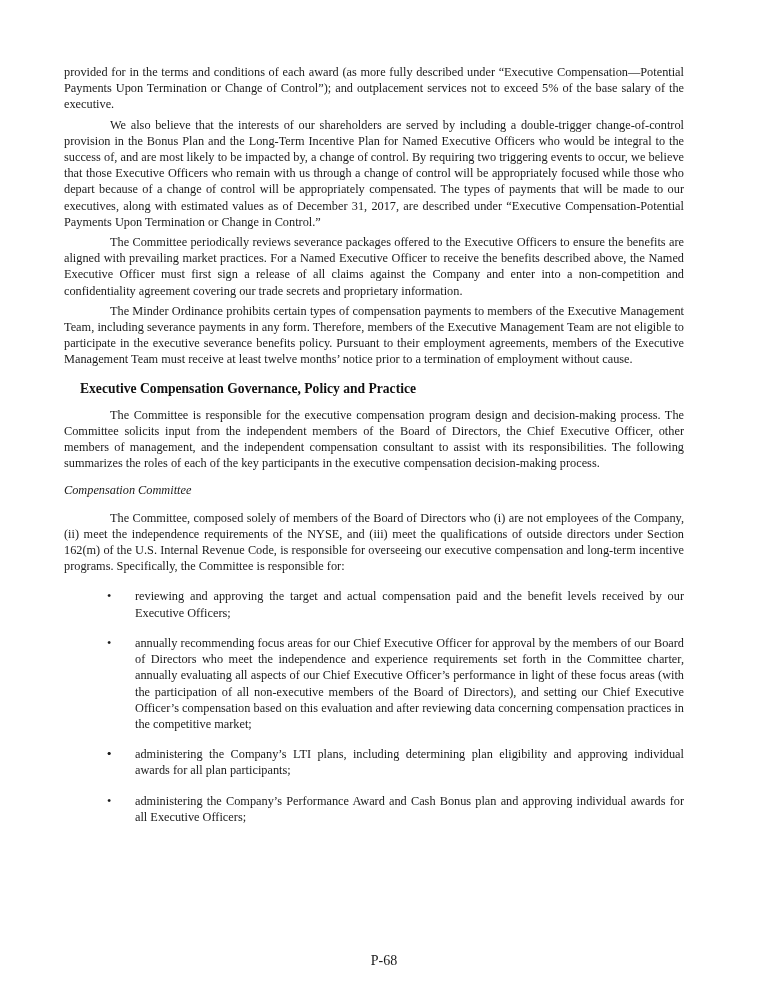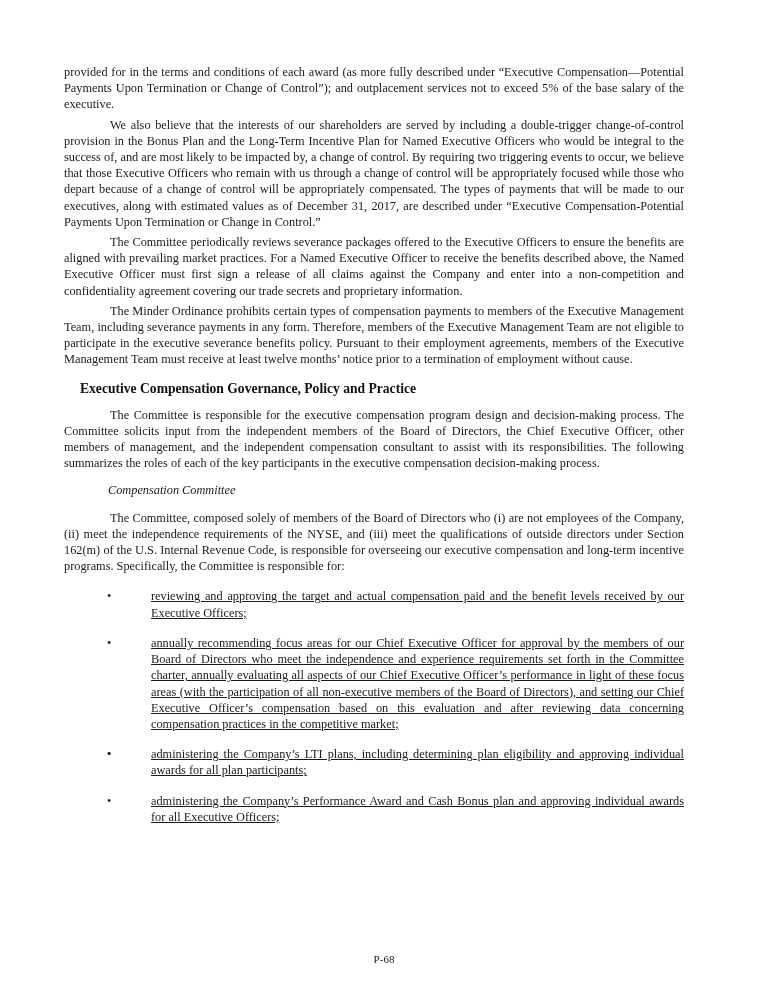--- a/index.html
+++ b/index.html
@@ -8,31 +8,31 @@
     position: absolute; left: 64px; top: 64px; width: 620px;
     font-family: "Liberation Serif", serif; font-size: 12.3px; line-height: 16.2px; color: #1a1a1a;
   }
   p { margin: 0; text-align: justify; }
   .indent { text-indent: 46px; }
   .gap { margin-top: 4px; }
   h2 {
     font-family: "Liberation Serif", serif; font-weight: bold; font-size: 13.6px;
     margin: 12px 0 0 16px; line-height: 17px; color: #111;
   }
-  .sub { font-style: italic; margin-top: 11px; margin-left: 44px; }
+  .sub { font-style: italic; margin-top: 11px; }
   ul { list-style: none; margin: 0; padding: 0; }
   li { position: relative; padding-left: 49px; margin-left: 0; margin-top: 14px; text-align: justify; }
   li .bullet { position: absolute; left: 44px; top: 0; width: 10px; }
-  li .btext { display: block; margin-left: 16px; text-decoration: underline; }
+  li .btext { display: block; margin-left: 0; }
   .list { margin-left: 0; }
   .list li { padding-left: 71px; }
   .list li .bullet { left: 43px; }
   .footer {
     position: absolute; left: 0; width: 768px; top: 953px; text-align: center;
-    font-family: "Liberation Serif", serif; font-size: 11px; color: #1a1a1a;
+    font-family: "Liberation Serif", serif; font-size: 14px; color: #1a1a1a;
   }
 </style>
 </head>
 <body>
 
 <div class="page">
   <p>provided for in the terms and conditions of each award (as more fully described under “Executive Compensation—Potential Payments Upon Termination or Change of Control”); and outplacement services not to exceed 5% of the base salary of the executive.</p>
   <p class="indent gap">We also believe that the interests of our shareholders are served by including a double-trigger change-of-control provision in the Bonus Plan and the Long-Term Incentive Plan for Named Executive Officers who would be integral to the success of, and are most likely to be impacted by, a change of control. By requiring two triggering events to occur, we believe that those Executive Officers who remain with us through a change of control will be appropriately focused while those who depart because of a change of control will be appropriately compensated. The types of payments that will be made to our executives, along with estimated values as of December 31, 2017, are described under “Executive Compensation-Potential Payments Upon Termination or Change in Control.”</p>
   <p class="indent gap">The Committee periodically reviews severance packages offered to the Executive Officers to ensure the benefits are aligned with prevailing market practices. For a Named Executive Officer to receive the benefits described above, the Named Executive Officer must first sign a release of all claims against the Company and enter into a non-competition and confidentiality agreement covering our trade secrets and proprietary information.</p>
   <p class="indent gap">The Minder Ordinance prohibits certain types of compensation payments to members of the Executive Management Team, including severance payments in any form. Therefore, members of the Executive Management Team are not eligible to participate in the executive severance benefits policy. Pursuant to their employment agreements, members of the Executive Management Team must receive at least twelve months’ notice prior to a termination of employment without cause.</p>

